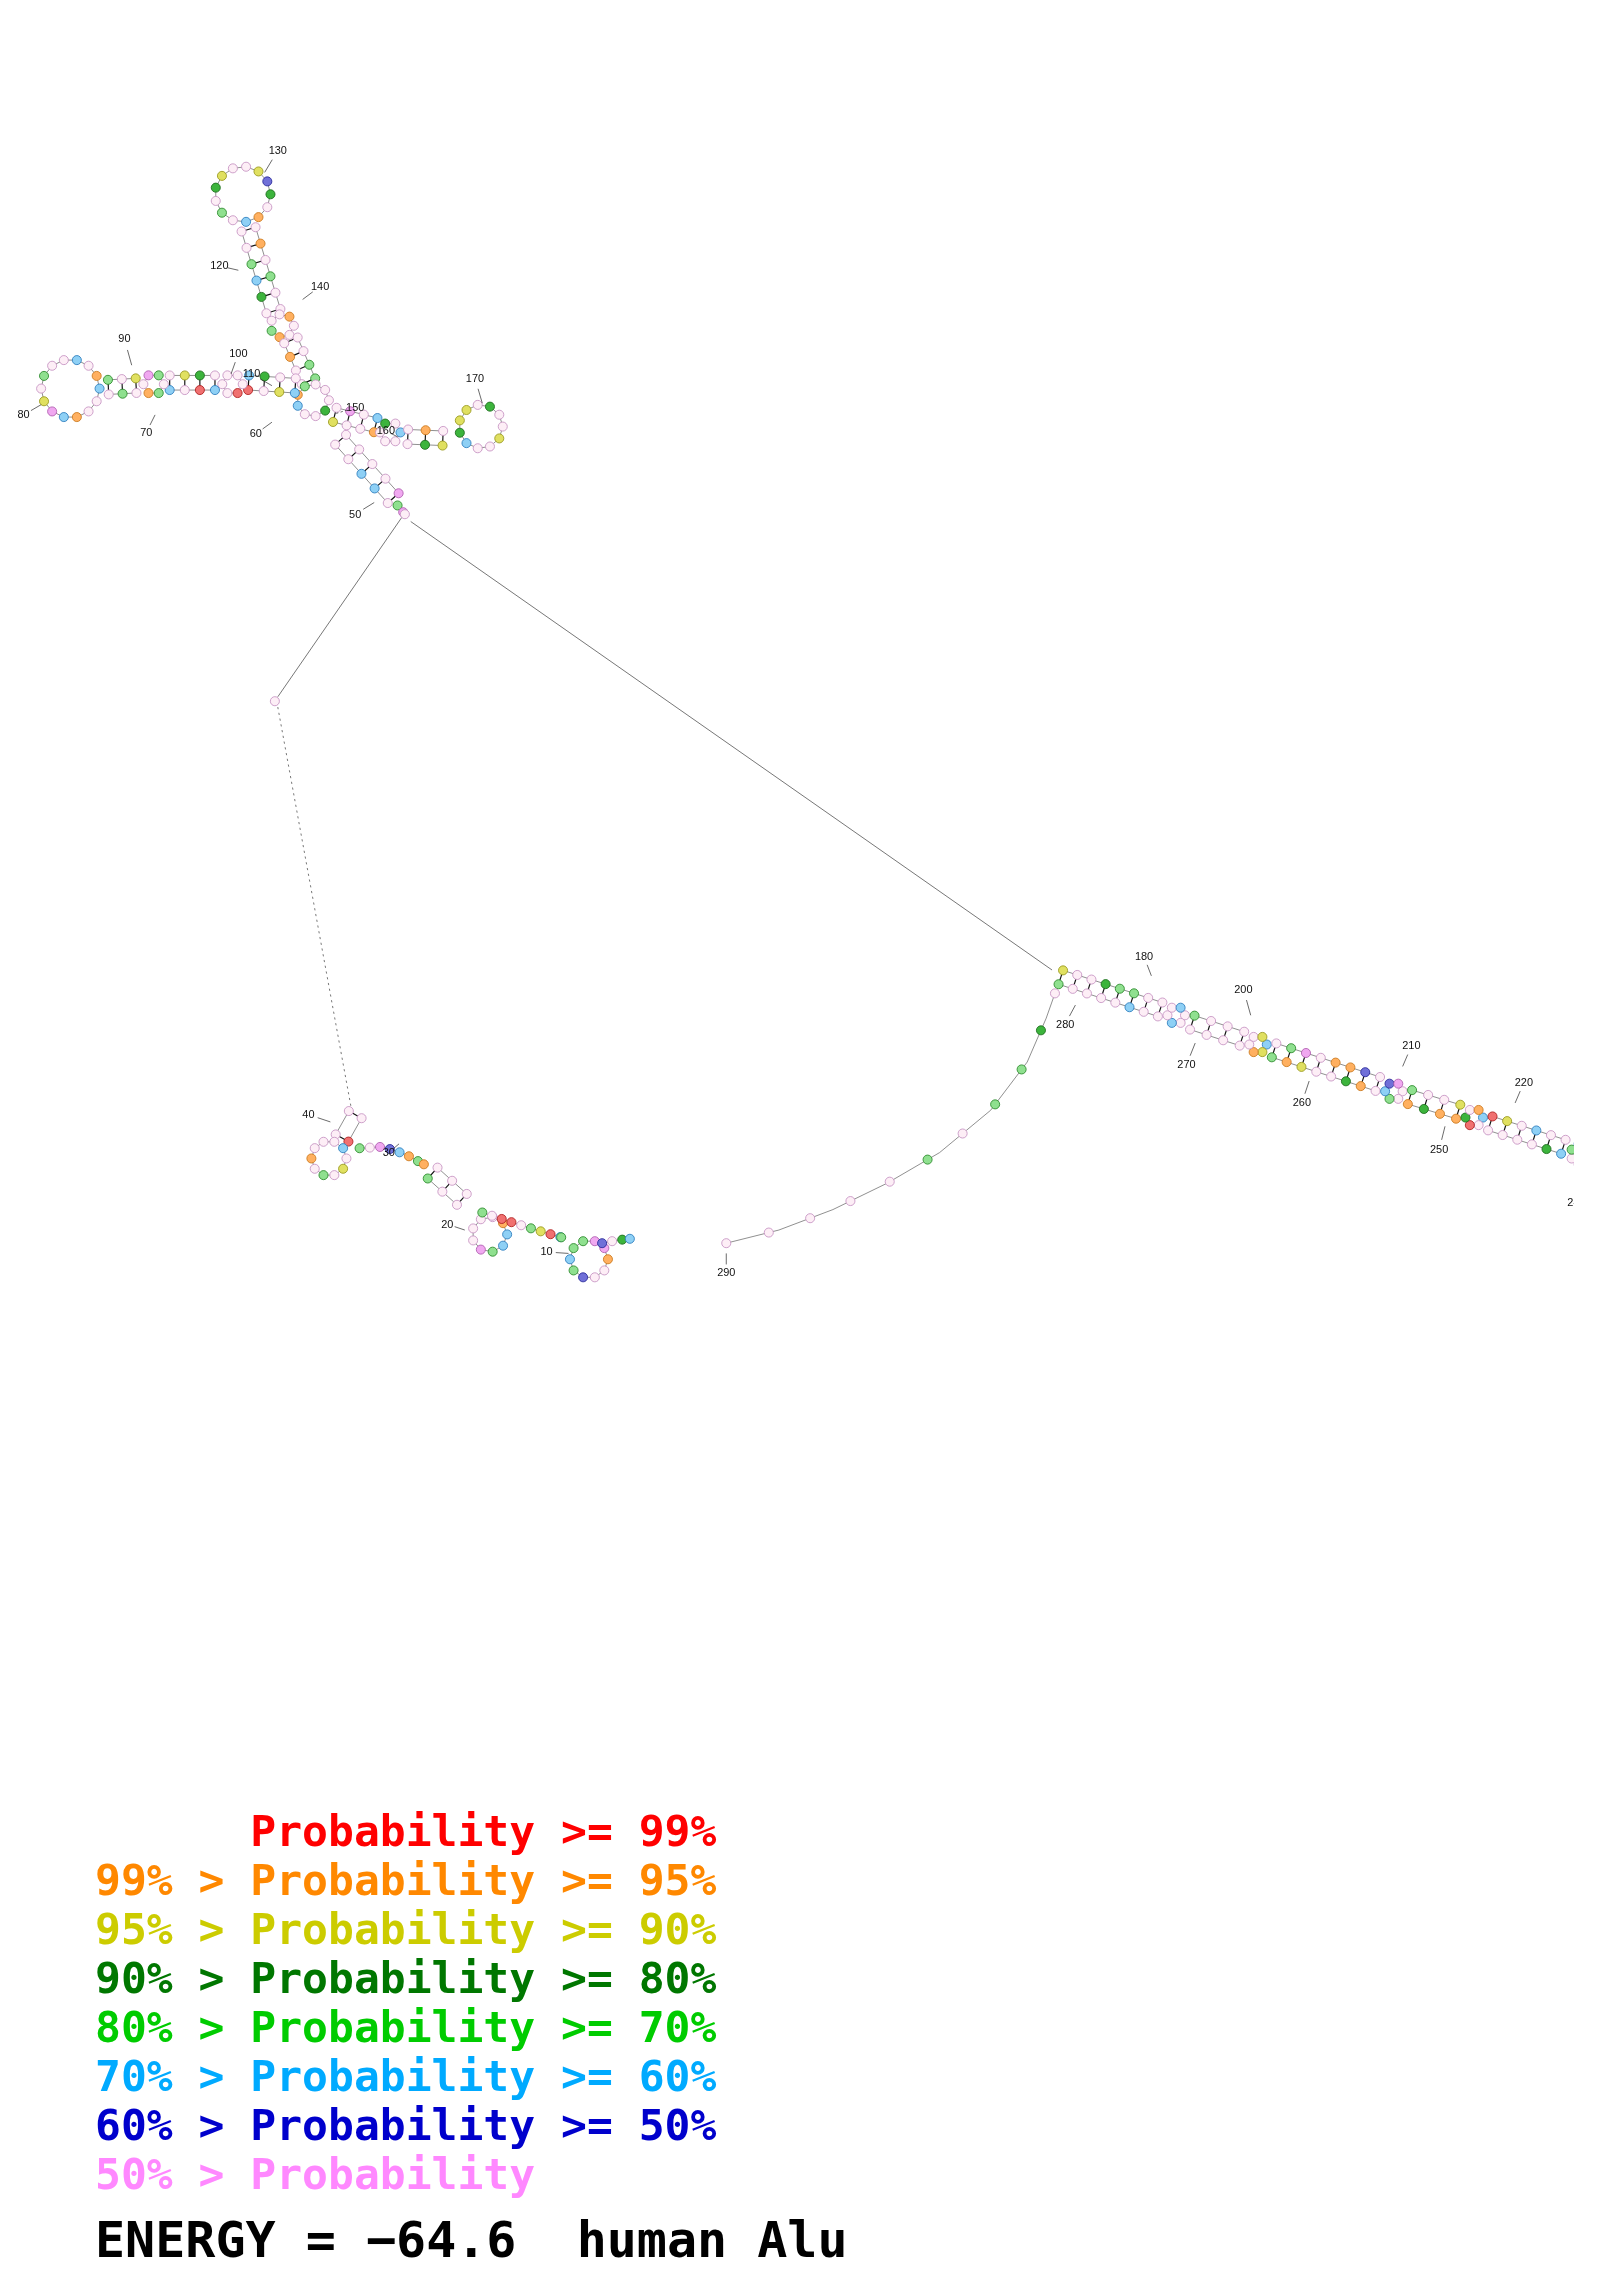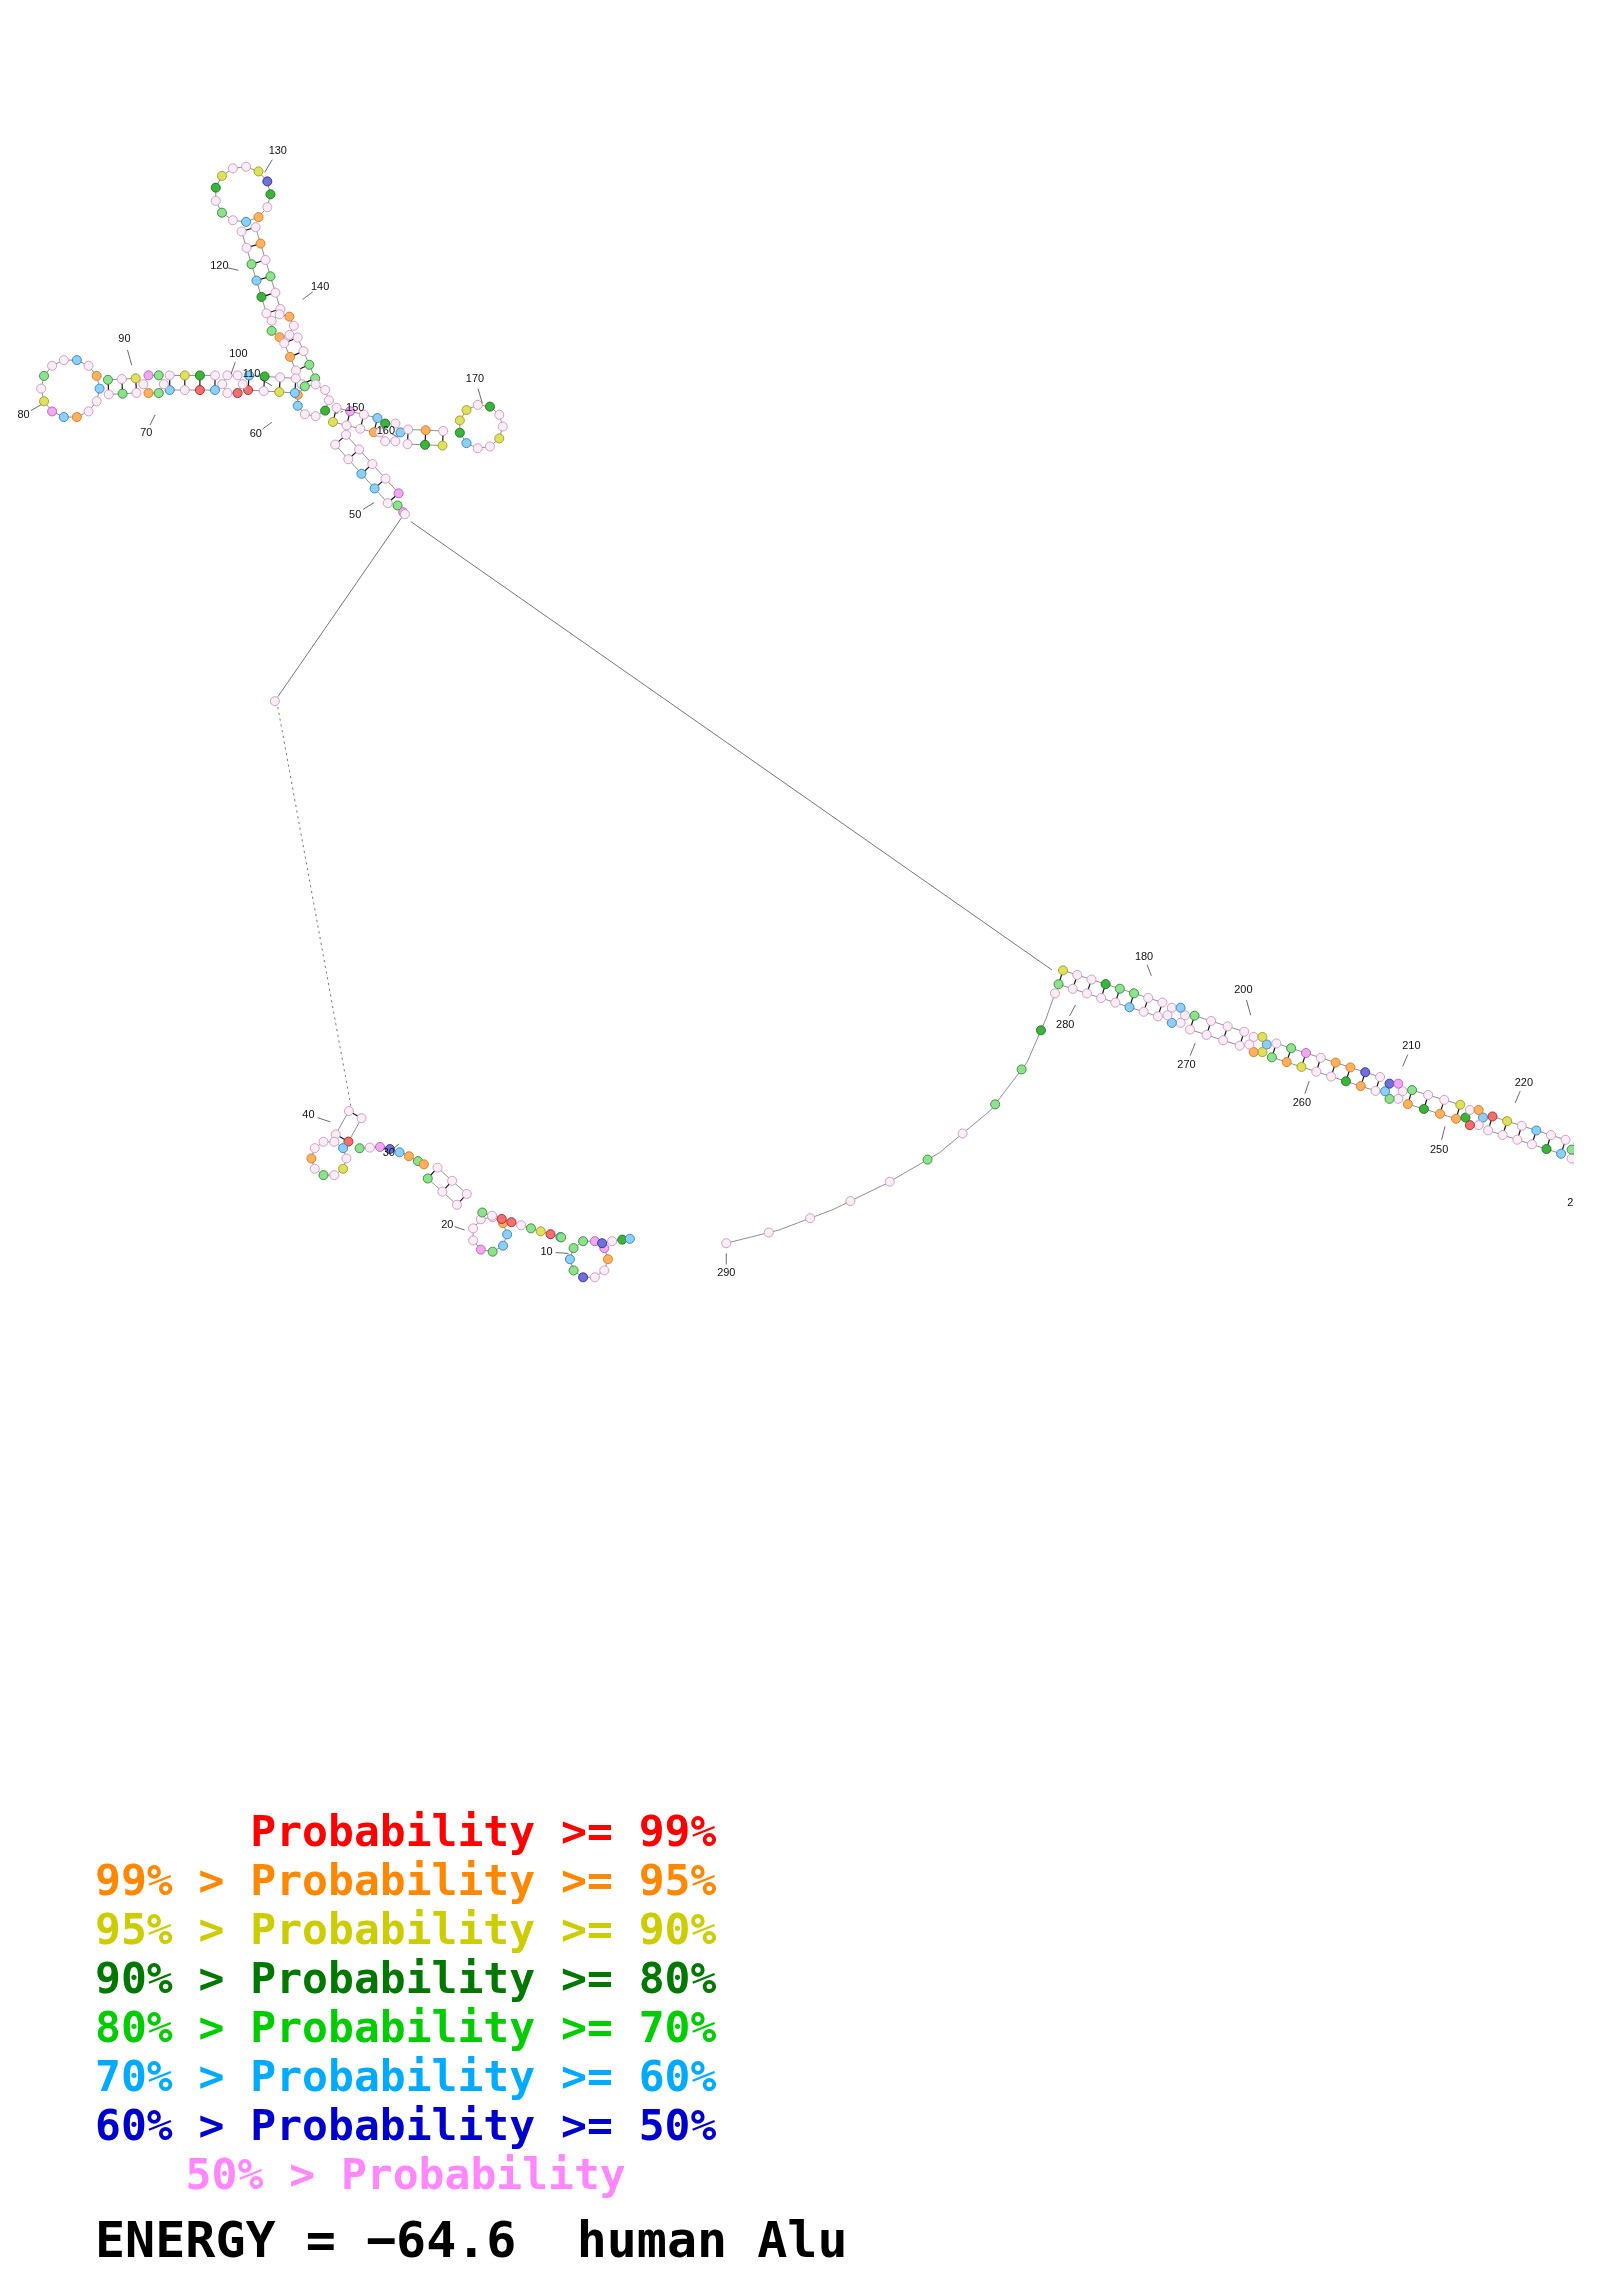--- a/index.html
+++ b/index.html
@@ -1,21 +1,21 @@
 <!DOCTYPE html>
 <html style="font-size:10.5px"><head>
 <meta charset="utf-8">
 <style>
   html,body{margin:0;padding:0;background:#ffffff;}
   .page{position:relative;width:1574px;height:2295px;background:#ffffff;overflow:hidden;
         font-family:"Liberation Sans",sans-serif;}
   #plot-svg{position:absolute;left:0;top:0;}
   .legend{position:absolute;left:95px;top:1807px;
           font-family:"DejaVu Sans Mono",monospace;font-weight:bold;
-          font-size:43px;line-height:49px;white-space:pre;text-align:center;}
+          font-size:43px;line-height:49px;white-space:pre;}
   .legend-line{white-space:pre;}
   .energy{position:absolute;left:95px;top:2216px;
           font-family:"DejaVu Sans Mono",monospace;font-weight:bold;
           font-size:50px;line-height:48px;color:#000;white-space:pre;}
 </style>
 </head>
 <body>
 
 <div class="page">
 

